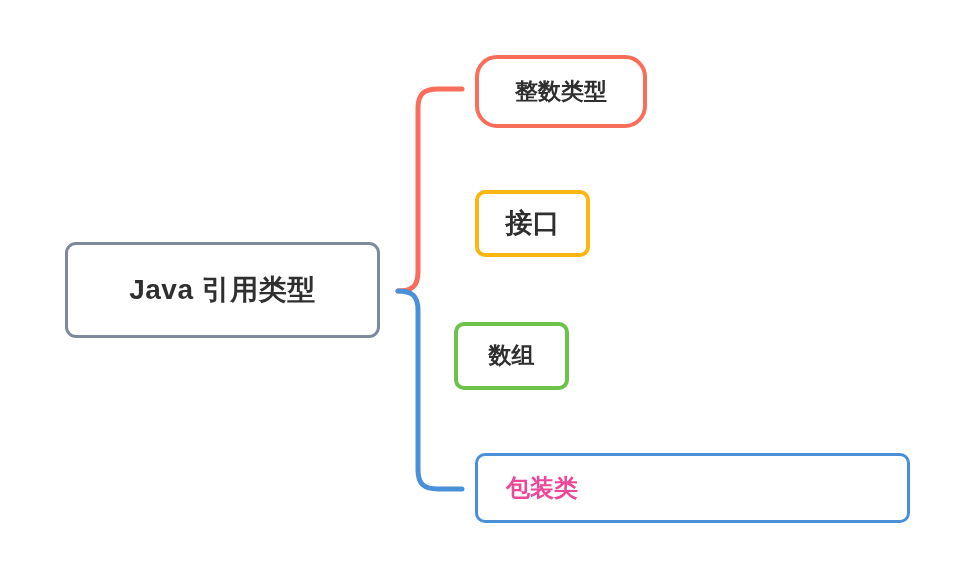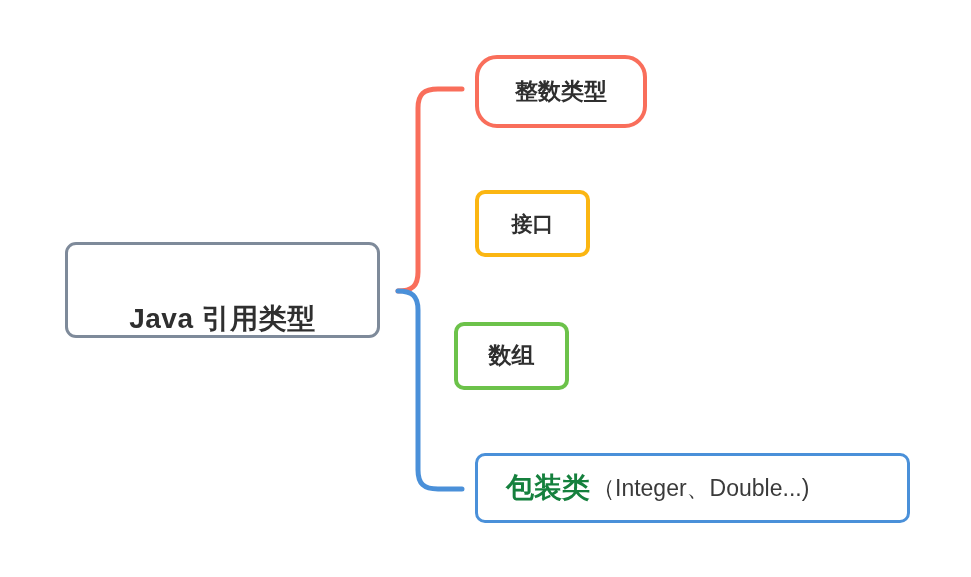--- a/index.html
+++ b/index.html
@@ -45,21 +45,20 @@
   
   #node-root {
     left: 65px;
     top: 242px;
     width: 315px;
     height: 96px;
     border-width: 3px;
     border-color: #7e8a9a;
     border-radius: 11px;
     justify-content: center;
-    align-items: flex-end;
   }
   #node-root .node-label {
     font-size: 28px;
     font-weight: 700;
     letter-spacing: 0.5px;
   }
 
   
   #node-int {
     left: 475px;
@@ -80,21 +79,21 @@
     left: 475px;
     top: 190px;
     width: 115px;
     height: 67px;
     border-width: 4px;
     border-color: #fbb612;
     border-radius: 10px;
     justify-content: center;
   }
   #node-interface .node-label {
-    font-size: 21px;
+    font-size: 27px;
     font-weight: 700;
   }
 
   #node-array {
     left: 454px;
     top: 322px;
     width: 115px;
     height: 68px;
     border-width: 4px;
     border-color: #6cc24a;
@@ -111,23 +110,23 @@
     top: 453px;
     width: 435px;
     height: 70px;
     border-width: 3px;
     border-color: #4a90d9;
     border-radius: 10px;
     justify-content: flex-start;
     padding-left: 28px;
   }
   #node-wrapper .node-label-strong {
-    font-size: 28px;
+    font-size: 24px;
     font-weight: 700;
-    color: #15803d;
+    color: #ec4899;
     white-space: nowrap;
   }
   #node-wrapper .node-label-light {
     font-size: 23px;
     font-weight: 400;
     color: #3a3a3a;
     white-space: nowrap;
     margin-left: 2px;
   }
 </style>
@@ -162,16 +161,15 @@
   <div class="node" id="node-interface">
     <span class="node-label">接口</span>
   </div>
 
   <div class="node" id="node-array">
     <span class="node-label">数组</span>
   </div>
 
   <div class="node" id="node-wrapper">
     <span class="node-label-strong">包装类</span>
-    <span class="node-label-light">（Integer、Double...)</span>
   </div>
 
 </div>
 
 </body></html>

